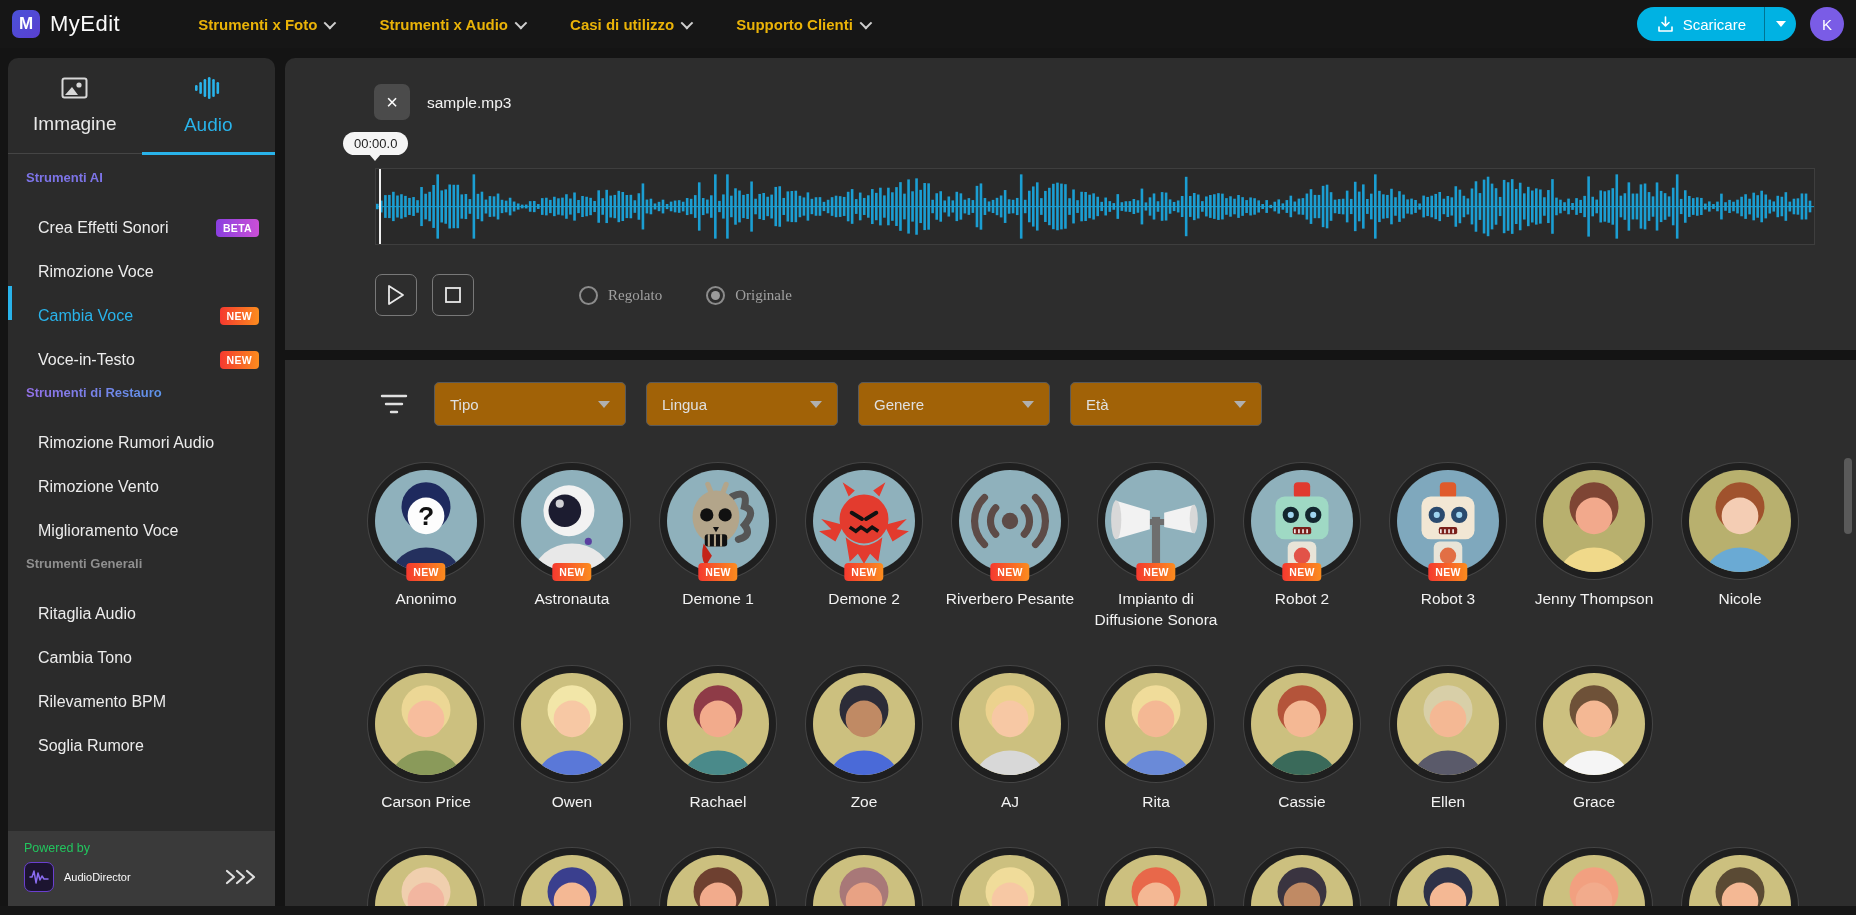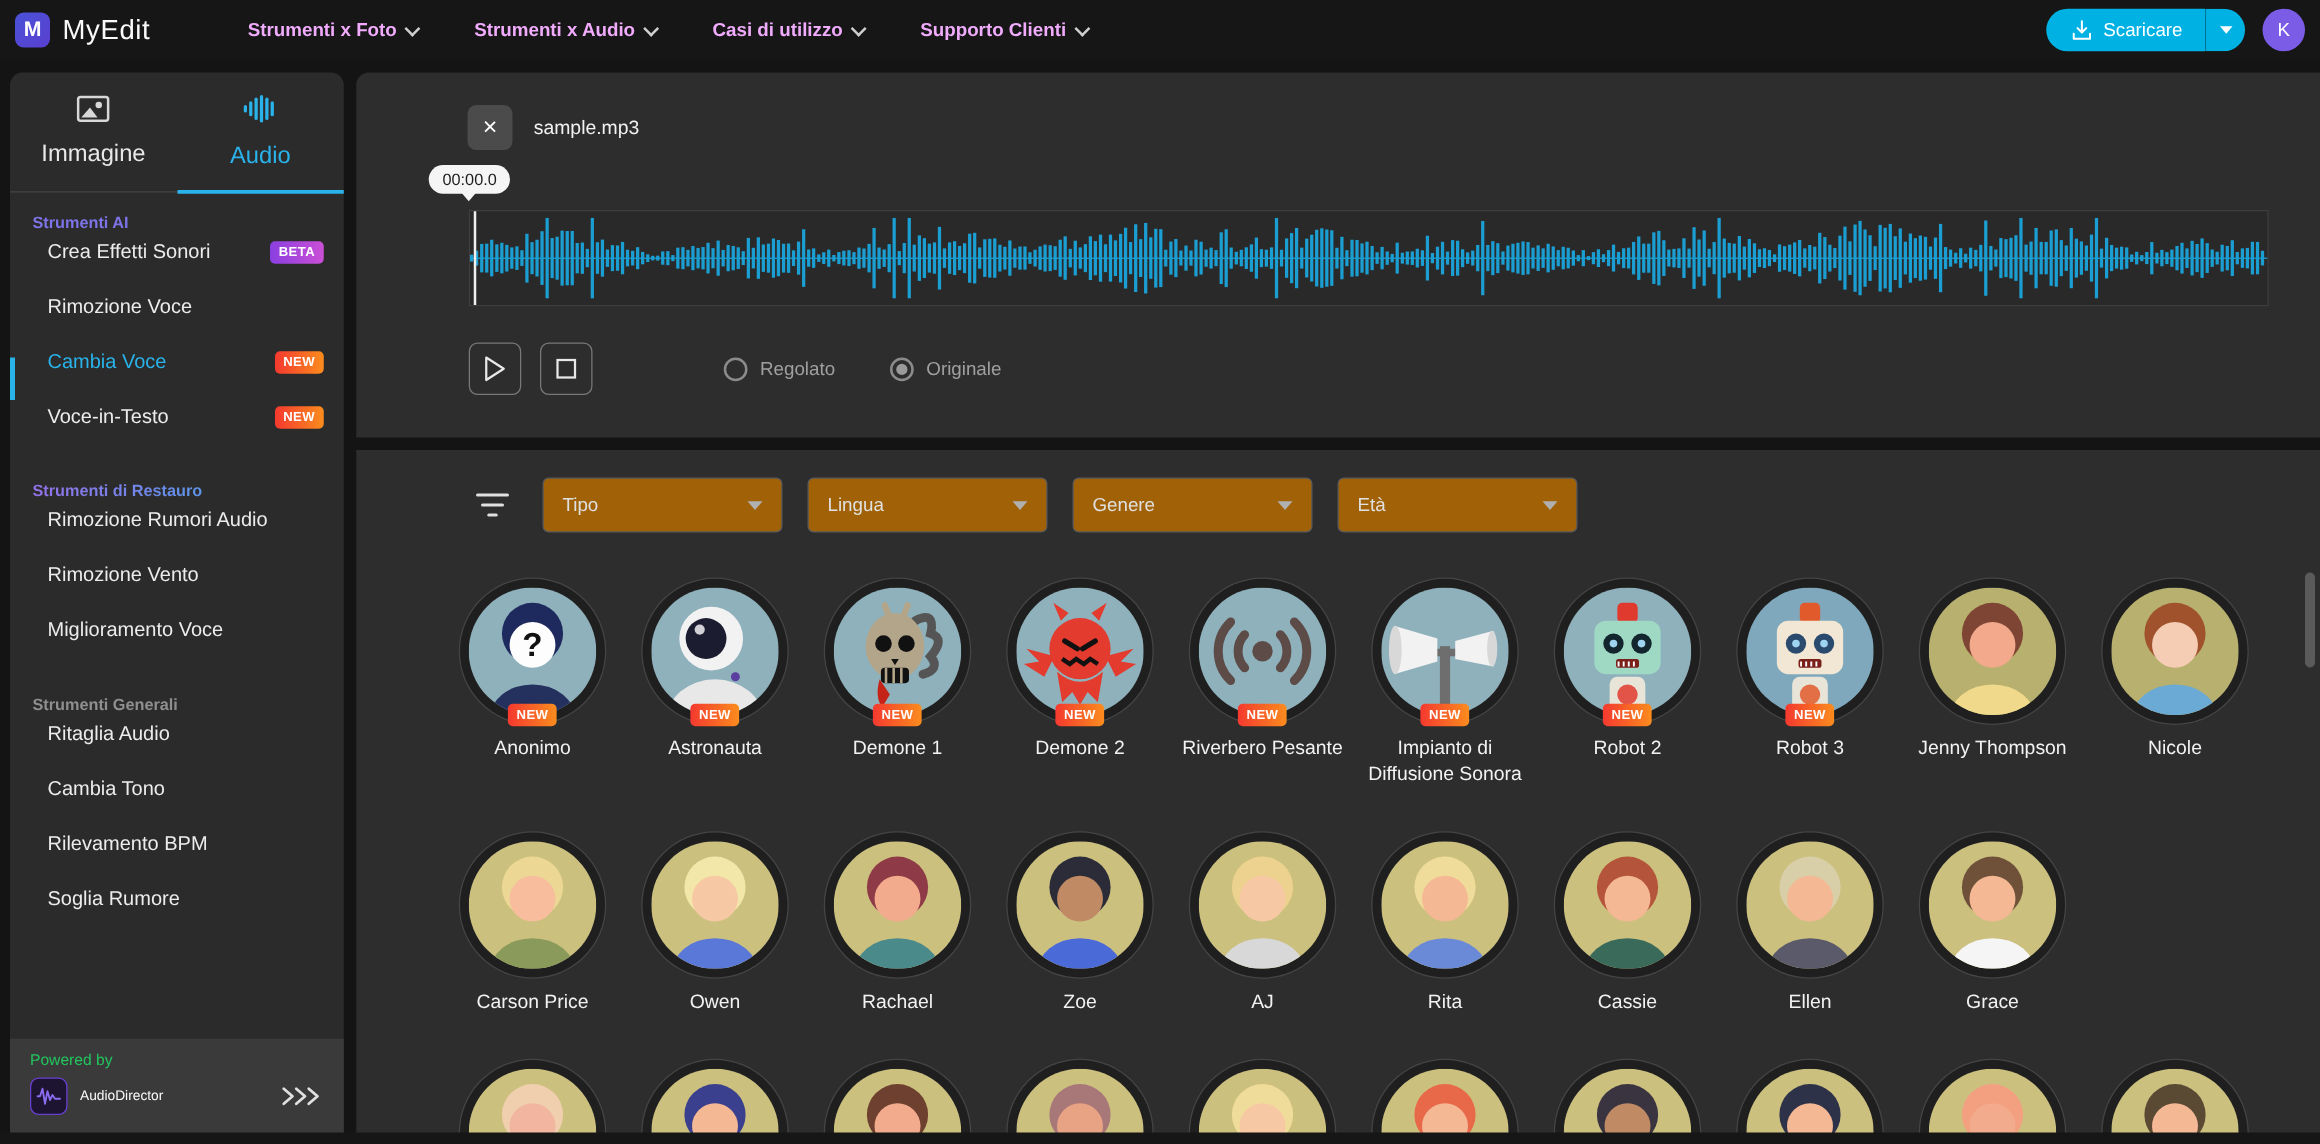--- a/index.html
+++ b/index.html
@@ -6,21 +6,21 @@
   html,body { width:1856px; height:915px; overflow:hidden; background:#141414;
     font-family:"Liberation Sans", sans-serif; }
   
   .navbar { height:48px; background:#161616; display:flex; align-items:center; padding:0 12px; }
   .logo-wrap { display:flex; align-items:center; gap:10px; }
   .logo-badge { width:28px; height:28px; border-radius:7px;
     background:linear-gradient(135deg,#4a52d8,#5a3fd0); color:#fff; font-weight:bold;
     display:flex; align-items:center; justify-content:center; font-size:17px; }
   .logo-text { color:#fafafa; font-size:22px; letter-spacing:.5px; }
   .nav-menu { display:flex; gap:46px; margin-left:78px; }
-  .nav-item { color:#f0abfc; font-size:15px; font-weight:bold; display:flex; align-items:center; gap:7px; cursor:pointer; }
+  .nav-item { color:#eab308; font-size:15px; font-weight:bold; display:flex; align-items:center; gap:7px; cursor:pointer; }
   .chev { width:9px; height:9px; border-right:2px solid #cfcfcf; border-bottom:2px solid #cfcfcf;
     transform:rotate(45deg) translateY(-2px); }
   .nav-right { margin-left:auto; display:flex; align-items:center; gap:14px; }
   .dl-btn { display:flex; height:34px; cursor:pointer; }
   .dl-main { background:var(--dl); border-radius:17px 0 0 17px; display:flex; align-items:center;
     gap:9px; padding:0 18px 0 20px; color:#fff; font-size:15px; }
   .dl-caret { background:var(--dl); width:32px; border-radius:0 17px 17px 0; border-left:1px solid rgba(0,0,0,.35);
     display:flex; align-items:center; justify-content:center; }
   .tri-down { width:0; height:0; border-left:5px solid transparent; border-right:5px solid transparent;
     border-top:6px solid #fff; }
@@ -32,21 +32,21 @@
   .sidebar { width:267px; background:#2b2b2b; border-radius:10px 10px 0 0; display:flex;
     flex-direction:column; position:relative; }
   .tabs { height:96px; display:flex; border-bottom:1px solid #454545; position:relative; }
   .tab { flex:1; display:flex; flex-direction:column; align-items:center; justify-content:center;
     gap:9px; color:#e8e8e8; font-size:19px; cursor:pointer; }
   .tab.active { color:var(--accent); }
   .tab-underline { position:absolute; bottom:-2px; right:0; width:50%; height:3px; background:var(--accent); }
   .side-section-title { padding:16px 16px 8px 18px; font-size:13px; font-weight:bold; }
   .grad-text { background:linear-gradient(90deg,#9b6ce8,#2fb1ea); -webkit-background-clip:text;
     background-clip:text; color:transparent; }
-  .side-item { height:44px; display:flex; align-items:flex-start; padding-left:30px; color:#ececec;
+  .side-item { height:44px; display:flex; align-items:flex-end; padding-left:30px; color:#ececec;
     font-size:16px; cursor:pointer; position:relative; }
   .side-item.active { color:var(--accent); }
   .side-item.active .active-bar { position:absolute; left:0; top:5px; bottom:5px; width:4px; background:var(--accent); }
   .badge { margin-left:auto; margin-right:16px; font-size:10.5px; font-weight:bold; color:#fff;
     padding:3px 7px; border-radius:4px; letter-spacing:.3px; }
   .badge.NEW { background:linear-gradient(90deg,#f5392f,#fb8c1e); }
   .badge.BETA { background:linear-gradient(90deg,#8a3fe0,#cb4fd6); }
   .side-footer { margin-top:auto; height:76px; background:#3a3a3a; padding:10px 16px 0 16px; }
   .powered { color:#22c55e; font-size:12.5px; }
   .footer-row { display:flex; align-items:center; gap:10px; margin-top:7px; }
@@ -61,21 +61,21 @@
   .close-btn { position:absolute; left:89px; top:26px; width:36px; height:36px; background:#4b4b4b;
     border-radius:7px; color:#fff; font-size:20px; display:flex; align-items:center; justify-content:center; cursor:pointer; }
   .filename { position:absolute; left:142px; top:36px; color:#f2f2f2; font-size:15.5px; }
   .time-tip { position:absolute; left:58px; top:74px; background:#f5f5f5; color:#1e1e1e; font-size:13px;
     padding:4px 11px; border-radius:12px; }
   .time-tip:after { content:""; position:absolute; left:26px; bottom:-6px; border-left:6px solid transparent;
     border-right:6px solid transparent; border-top:7px solid #f5f5f5; }
   .waveform { position:absolute; left:90px; top:110px; width:1440px; height:77px; background:#292929;
     border:1px solid #3e3e3e; }
   .playhead { position:absolute; left:3px; top:0; width:2px; height:100%; background:#f0f0f0; }
-  .controls { position:absolute; left:90px; top:216px; display:flex; align-items:center; }
+  .controls { position:absolute; left:90px; top:216px; display:flex; align-items:center;font-family:Liberation Serif, serif; }
   .pbtn { width:42px; height:42px; border:1.5px solid #787878; border-radius:7px; background:transparent;
     display:flex; align-items:center; justify-content:center; cursor:pointer; margin-right:15px; }
   .radio-group { display:flex; gap:44px; margin-left:90px; }
   .radio { display:flex; align-items:center; gap:10px; cursor:pointer; }
   .radio-circle { width:19px; height:19px; border:2px solid #8b8b8b; border-radius:50%;
     display:flex; align-items:center; justify-content:center; }
   .radio-dot { width:9px; height:9px; border-radius:50%; background:#9a9a9a; }
   .radio-label { color:#a0a0a0; font-size:15px; }
   
   .panel-voices { flex:1; border-radius:0; overflow:hidden; padding:22px 0 0 0; }

